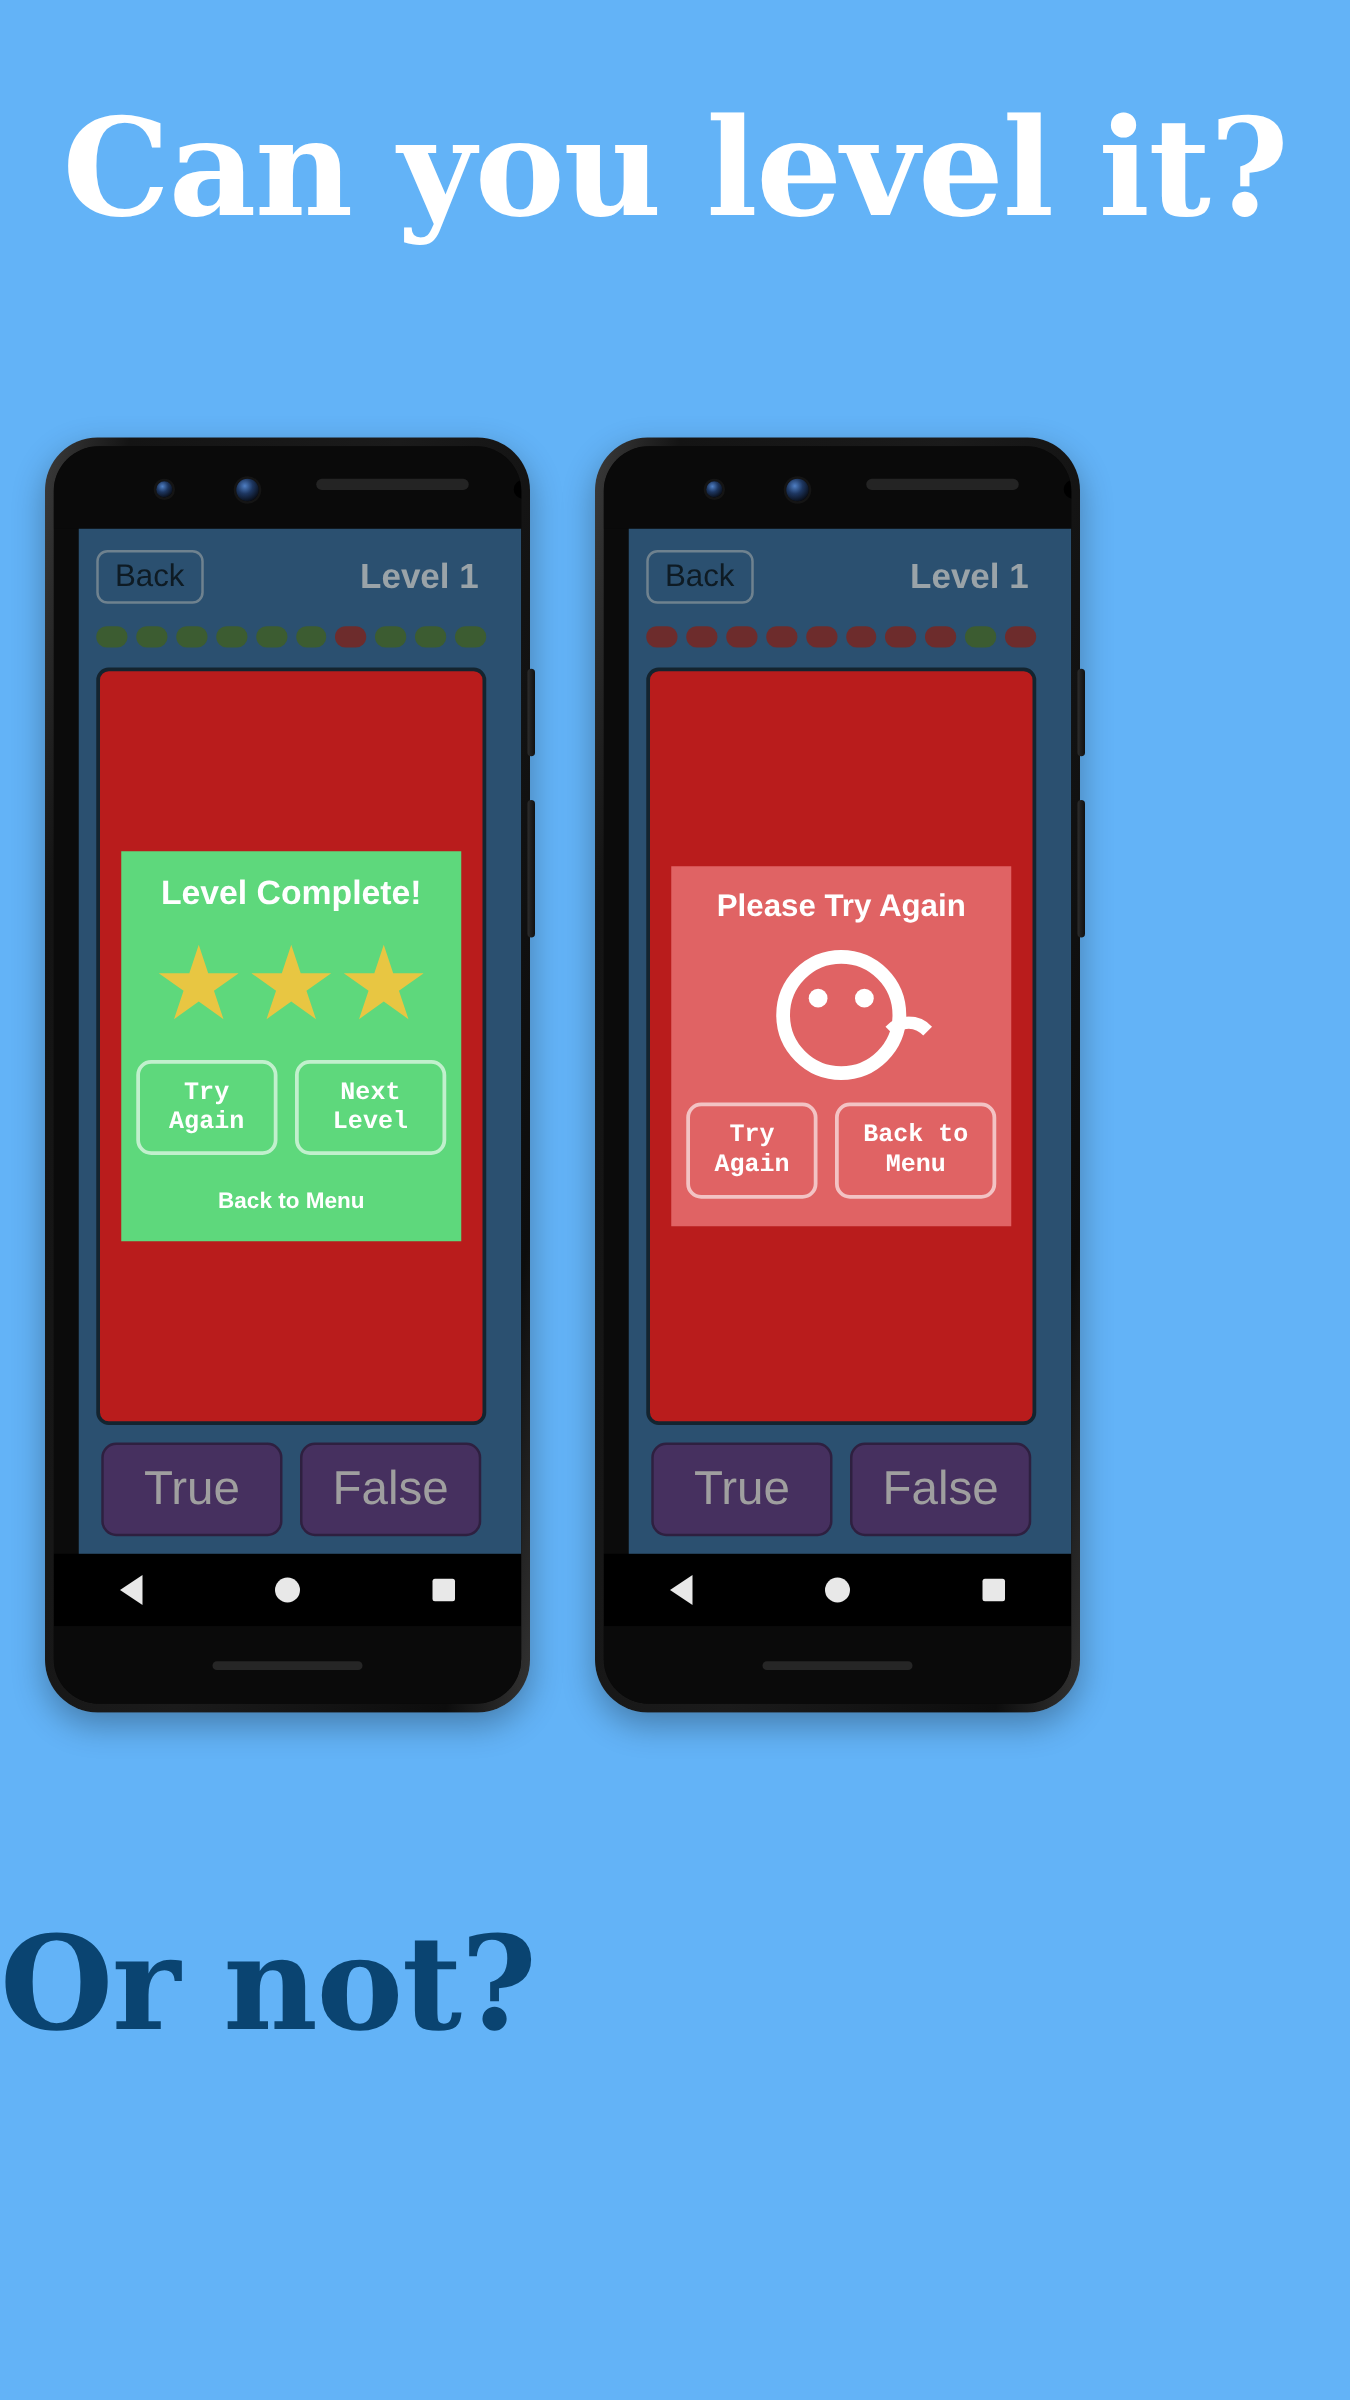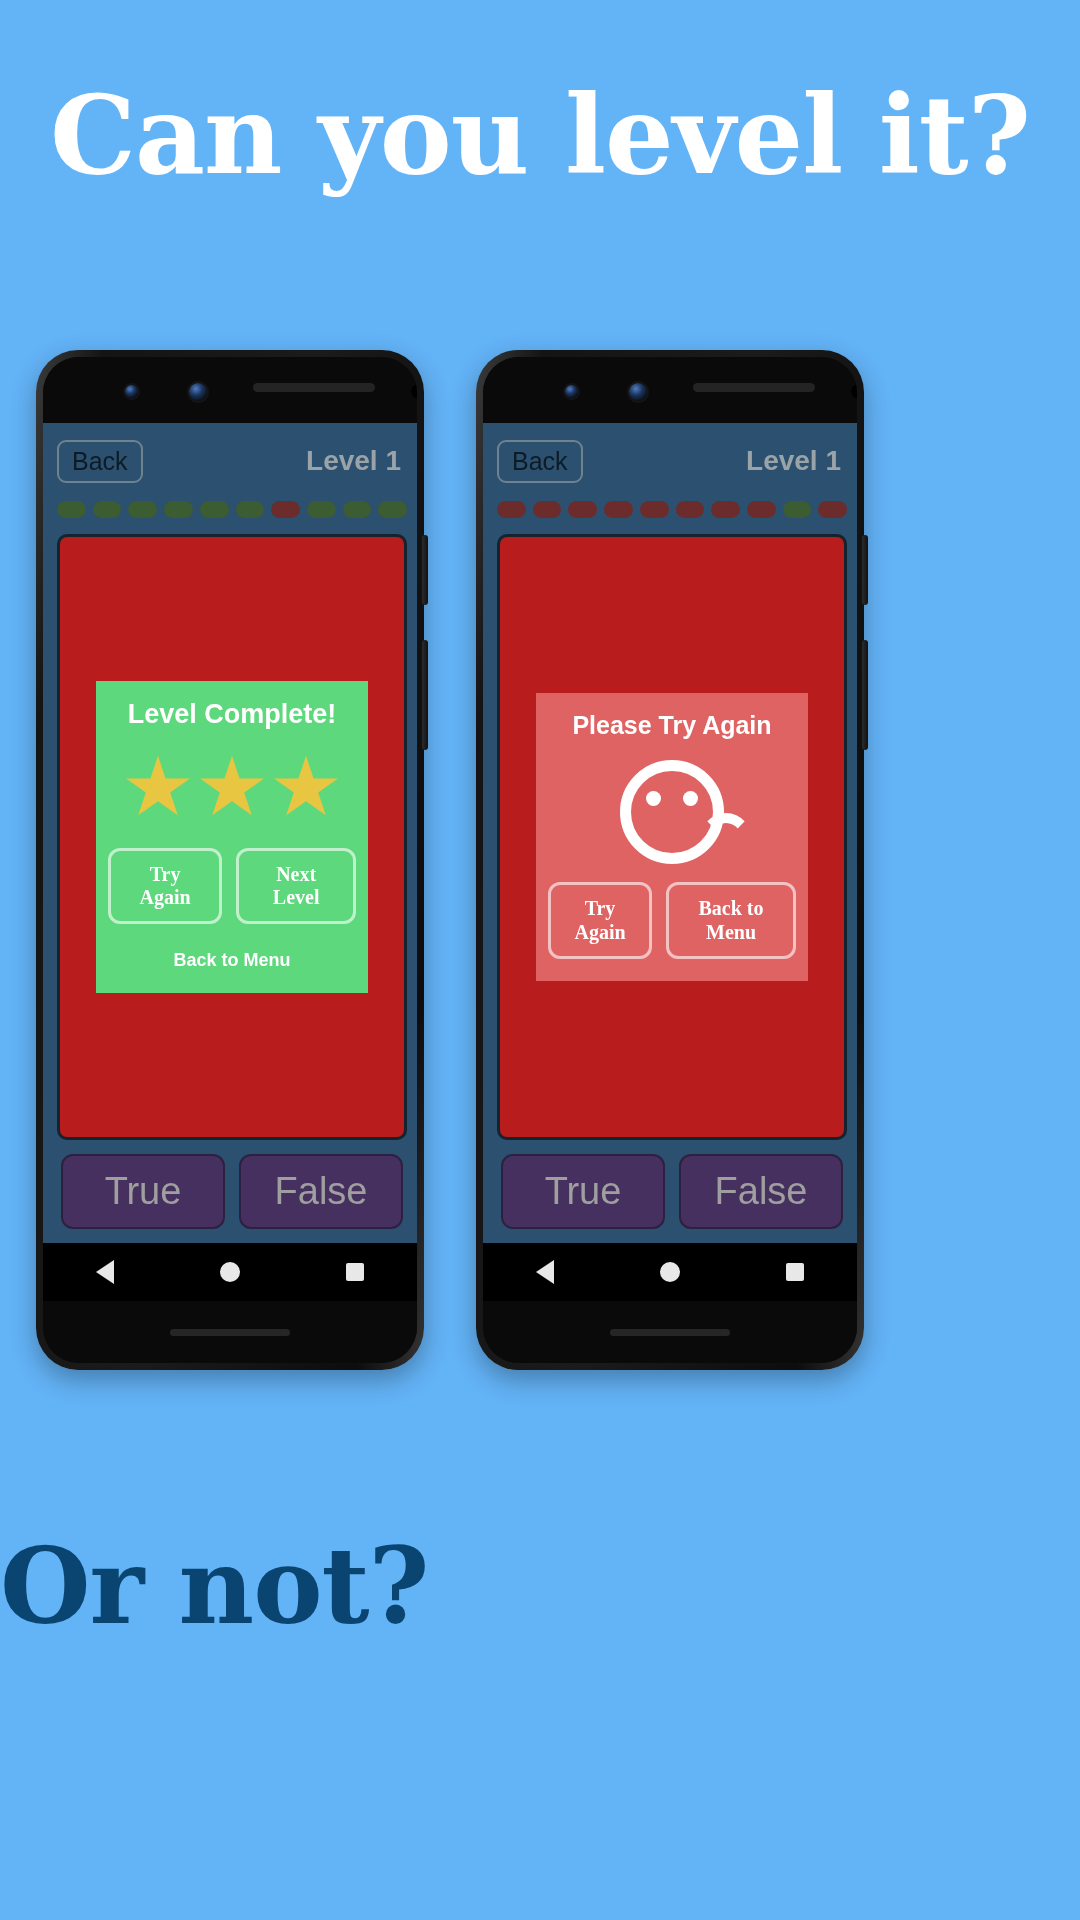--- a/index.html
+++ b/index.html
@@ -84,22 +84,23 @@
     position:absolute; top:27px; left:368px;
     width:15px; height:15px; border-radius:50%;
     background:#000;
   }
 
   
   .screen {
     flex:1;
     background:#2b5070;
     display:flex; flex-direction:column;
-    padding:14px 10px 0 14px;
+    padding:14px 28px 0 14px;
     position:relative;
+    margin-left:20px;
   }
 
   .topbar {
     display:flex; align-items:center; justify-content:space-between;
     height:48px; flex:0 0 48px;
   }
   .back-btn {
     border:2px solid #6f828f;
     border-radius:9px;
     padding:5px 13px;
@@ -204,21 +205,21 @@
   .dlg-btn {
     border:3px solid rgba(255,255,255,0.62);
     border-radius:12px;
     color:#fff; font-weight:bold;
     font-size:20px;
     padding:12px 14px;
     background:transparent;
     text-align:center;
     line-height:1.16;
     min-width:104px;
-    font-family:Liberation Serif, serif;
+    font-family:Liberation Mono, monospace;
   }
   .dialog.fail .dlg-buttons { margin-top:18px; }
   .dlg-link {
     margin-top:26px;
     font-size:18px; font-weight:bold; color:#fff;
     text-align:center;
   }
 
   
   .tf-row {

